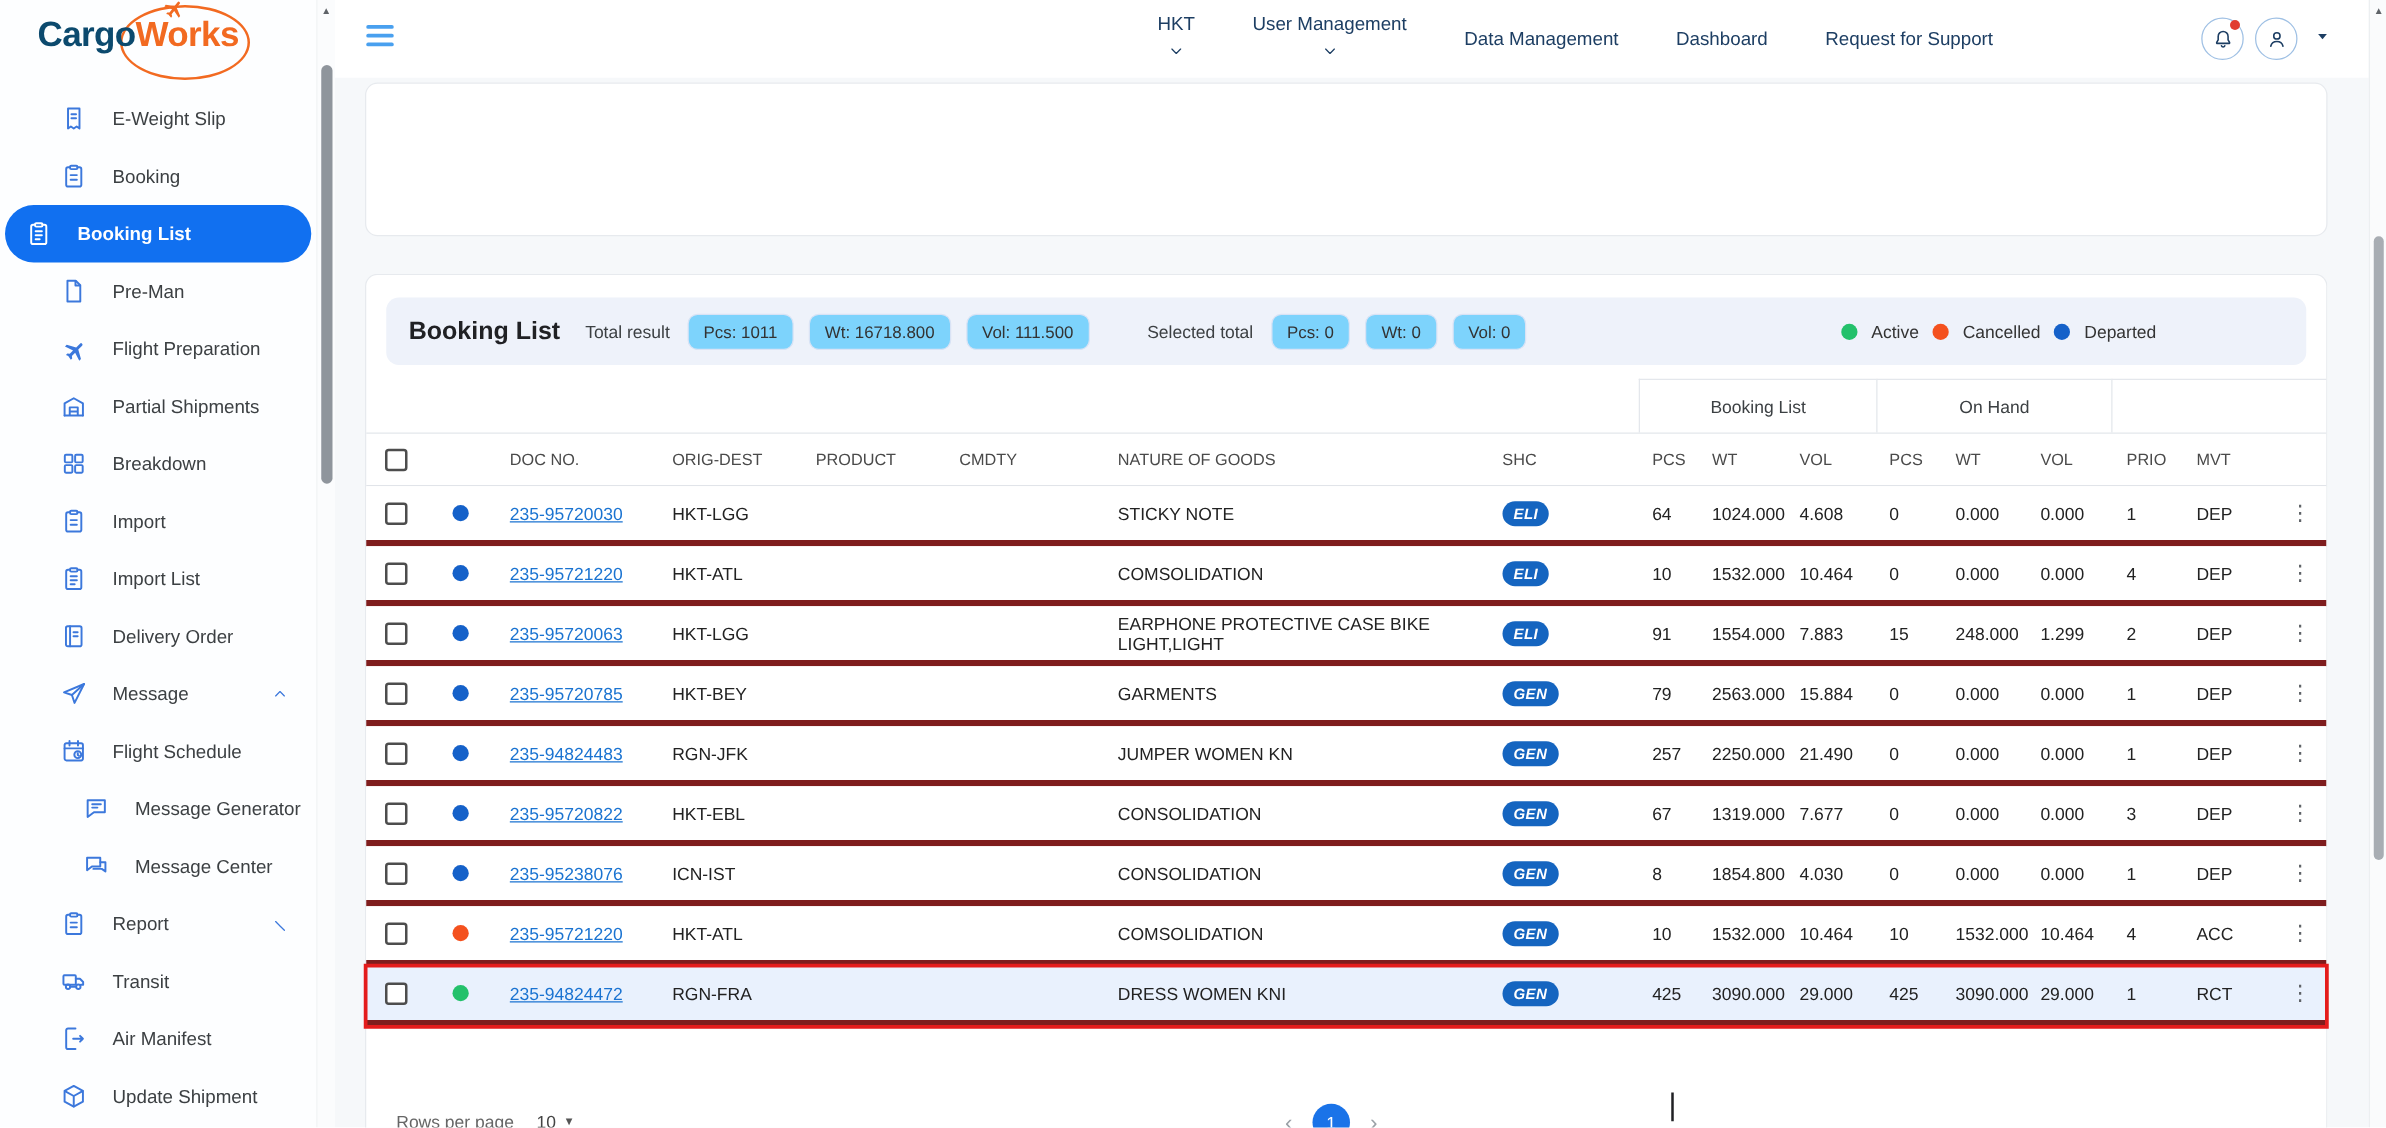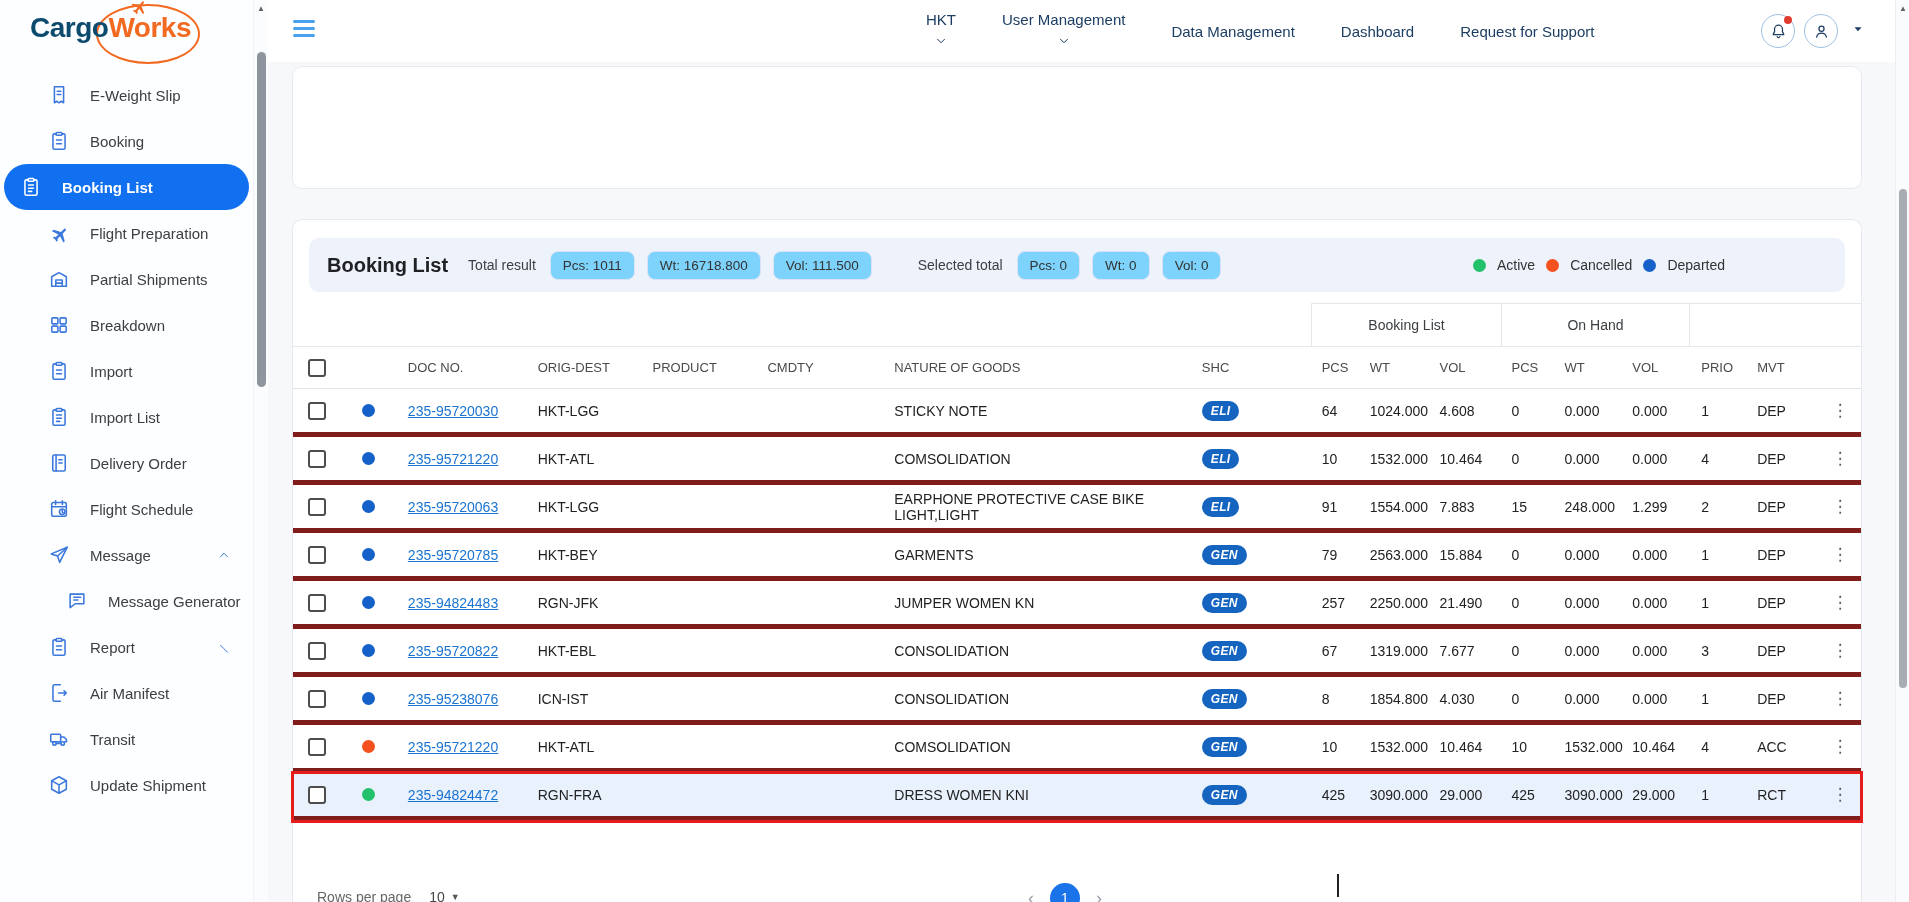--- a/index.html
+++ b/index.html
@@ -142,20 +142,29 @@
           <svg viewBox="0 0 24 24" fill="none" stroke="currentColor" stroke-width="1.7" stroke-linecap="round" stroke-linejoin="round">
             <rect x="8.8" y="2.8" width="6.4" height="3" rx="1"></rect>
             <path d="M8.8 4.2H7a1.6 1.6 0 0 0-1.6 1.6v13.6A1.6 1.6 0 0 0 7 21h10a1.6 1.6 0 0 0 1.6-1.6V5.8A1.6 1.6 0 0 0 17 4.2h-1.8"></path>
             <path d="M9.3 9.8h5.4M9.3 13.3h5.4M9.3 16.8h3.5"></path>
           </svg>
         </span>
         <span>Booking List</span>
       </div>
       <div class="side-item">
         <span class="s-icon">
+          <svg viewBox="0 0 24 24" fill="none" stroke="currentColor" stroke-width="1.7" stroke-linecap="round" stroke-linejoin="round">
+            <path d="M6.5 2.8h7.2l4 4V21H6.5z"></path>
+            <path d="M13.5 3v4h4"></path>
+          </svg>
+        </span>
+        <span>Pre-Man</span>
+      </div>
+      <div class="side-item">
+        <span class="s-icon">
           <svg viewBox="0 0 24 24" fill="currentColor">
             <path d="M11 20.6v-1.7l1.7-1.3v-4L5.2 16v-2.1l7.5-4.2V5a1.3 1.3 0 0 1 2.6 0v4.7l7.5 4.2V16l-7.5-2.4v4l1.7 1.3v1.7L13 19.8z" transform="rotate(45 12 12)"></path>
           </svg>
         </span>
         <span>Flight Preparation</span>
       </div>
       <div class="side-item">
         <span class="s-icon">
           <svg viewBox="0 0 24 24" fill="none" stroke="currentColor" stroke-width="1.7" stroke-linecap="round" stroke-linejoin="round">
             <path d="M4 20V9.5L12 5l8 4.5V20"></path>
@@ -200,86 +209,95 @@
           <svg viewBox="0 0 24 24" fill="none" stroke="currentColor" stroke-width="1.7" stroke-linecap="round" stroke-linejoin="round">
             <rect x="5.2" y="3.2" width="13.6" height="17.6" rx="1.6"></rect>
             <path d="M8.8 3.2v17.6M11.8 8.5h3.6M11.8 12h3.6"></path>
           </svg>
         </span>
         <span>Delivery Order</span>
       </div>
       <div class="side-item">
         <span class="s-icon">
           <svg viewBox="0 0 24 24" fill="none" stroke="currentColor" stroke-width="1.7" stroke-linecap="round" stroke-linejoin="round">
+            <path d="M21 3.5L3.5 10.8l6.9 2.3L12.7 20z"></path>
+            <path d="M21 3.5L10.4 13.1"></path>
+          </svg>
+        </span>
+        <span>Message</span>
+        <span class="s-chev">
+          <svg viewBox="0 0 24 24" fill="none" stroke="currentColor" stroke-width="1.7" stroke-linecap="round" stroke-linejoin="round">
+            <path d="M6 15l6-6 6 6"></path>
+          </svg>
+        </span>
+      </div>
+      <div class="side-item">
+        <span class="s-icon">
+          <svg viewBox="0 0 24 24" fill="none" stroke="currentColor" stroke-width="1.7" stroke-linecap="round" stroke-linejoin="round">
             <rect x="4" y="5" width="16" height="15" rx="1.6"></rect>
             <path d="M4 9.5h16M8.3 3v4M15.7 3v4"></path>
             <circle cx="15.5" cy="15" r="3"></circle>
             <path d="M15.5 13.8v1.4l1 .8"></path>
           </svg>
         </span>
         <span>Flight Schedule</span>
       </div>
-      <div class="side-item">
-        <span class="s-icon">
-          <svg viewBox="0 0 24 24" fill="none" stroke="currentColor" stroke-width="1.7" stroke-linecap="round" stroke-linejoin="round">
-            <path d="M21 3.5L3.5 10.8l6.9 2.3L12.7 20z"></path>
-            <path d="M21 3.5L10.4 13.1"></path>
-          </svg>
-        </span>
-        <span>Message</span>
-        <span class="s-chev">
-          <svg viewBox="0 0 24 24" fill="none" stroke="currentColor" stroke-width="1.7" stroke-linecap="round" stroke-linejoin="round">
-            <path d="M6 15l6-6 6 6"></path>
-          </svg>
-        </span>
-      </div>
       <div class="side-item sub">
         <span class="s-icon">
           <svg viewBox="0 0 24 24" fill="none" stroke="currentColor" stroke-width="1.7" stroke-linecap="round" stroke-linejoin="round">
             <path d="M4.5 4.5h15v10.5H10l-5.5 4.2z"></path>
             <path d="M8.5 8h7.5M8.5 11h4.5"></path>
           </svg>
         </span>
         <span>Message Generator</span>
+      </div>
+      <div class="side-item sub">
+        <span class="s-icon">
+          <svg viewBox="0 0 24 24" fill="none" stroke="currentColor" stroke-width="1.7" stroke-linecap="round" stroke-linejoin="round">
+            <path d="M4 4.5h11.5v7.8H8.2L4 15.5z"></path>
+            <path d="M15.5 8.5H20v8l-3.2-2.2H9.5"></path>
+          </svg>
+        </span>
+        <span>Message Center</span>
       </div>
       <div class="side-item">
         <span class="s-icon">
           <svg viewBox="0 0 24 24" fill="none" stroke="currentColor" stroke-width="1.7" stroke-linecap="round" stroke-linejoin="round">
             <rect x="8.8" y="2.8" width="6.4" height="3" rx="1"></rect>
             <path d="M8.8 4.2H7a1.6 1.6 0 0 0-1.6 1.6v13.6A1.6 1.6 0 0 0 7 21h10a1.6 1.6 0 0 0 1.6-1.6V5.8A1.6 1.6 0 0 0 17 4.2h-1.8"></path>
             <path d="M9.3 11h5.4M9.3 15h5.4"></path>
           </svg>
         </span>
         <span>Report</span>
         <span class="s-chev">
           <svg viewBox="0 0 24 24" fill="none" stroke="currentColor" stroke-width="1.7" stroke-linecap="round" stroke-linejoin="round">
             <path d="M6 9l6 6 6 6"></path>
           </svg>
         </span>
-      </div>
-      <div class="side-item">
-        <span class="s-icon">
-          <svg viewBox="0 0 24 24" fill="none" stroke="currentColor" stroke-width="1.7" stroke-linecap="round" stroke-linejoin="round">
-            <path d="M13.5 3H7a1.6 1.6 0 0 0-1.6 1.6v14.8A1.6 1.6 0 0 0 7 21h6.5"></path>
-            <path d="M11.5 12h8.5M17.5 9.5L20 12l-2.5 2.5"></path>
-          </svg>
-        </span>
-        <span>Air Manifest</span>
       </div>
       <div class="side-item">
         <span class="s-icon">
           <svg viewBox="0 0 24 24" fill="none" stroke="currentColor" stroke-width="1.7" stroke-linecap="round" stroke-linejoin="round">
             <rect x="3" y="6.8" width="10.8" height="8.2" rx=".8"></rect>
             <path d="M13.8 9.8h3.6l2.8 2.8v2.4h-2"></path>
             <circle cx="7" cy="16.8" r="1.9"></circle>
             <circle cx="16" cy="16.8" r="1.9"></circle>
             <path d="M8.9 16.8h5.2"></path>
           </svg>
         </span>
         <span>Transit</span>
+      </div>
+      <div class="side-item">
+        <span class="s-icon">
+          <svg viewBox="0 0 24 24" fill="none" stroke="currentColor" stroke-width="1.7" stroke-linecap="round" stroke-linejoin="round">
+            <path d="M13.5 3H7a1.6 1.6 0 0 0-1.6 1.6v14.8A1.6 1.6 0 0 0 7 21h6.5"></path>
+            <path d="M11.5 12h8.5M17.5 9.5L20 12l-2.5 2.5"></path>
+          </svg>
+        </span>
+        <span>Air Manifest</span>
       </div>
       <div class="side-item">
         <span class="s-icon">
           <svg viewBox="0 0 24 24" fill="none" stroke="currentColor" stroke-width="1.7" stroke-linecap="round" stroke-linejoin="round">
             <path d="M12 3l8 4.3v9.4L12 21l-8-4.3V7.3z"></path>
             <path d="M4.3 7.5L12 11.8l7.7-4.3M12 21v-9.2"></path>
           </svg>
         </span>
         <span>Update Shipment</span>
       </div>

